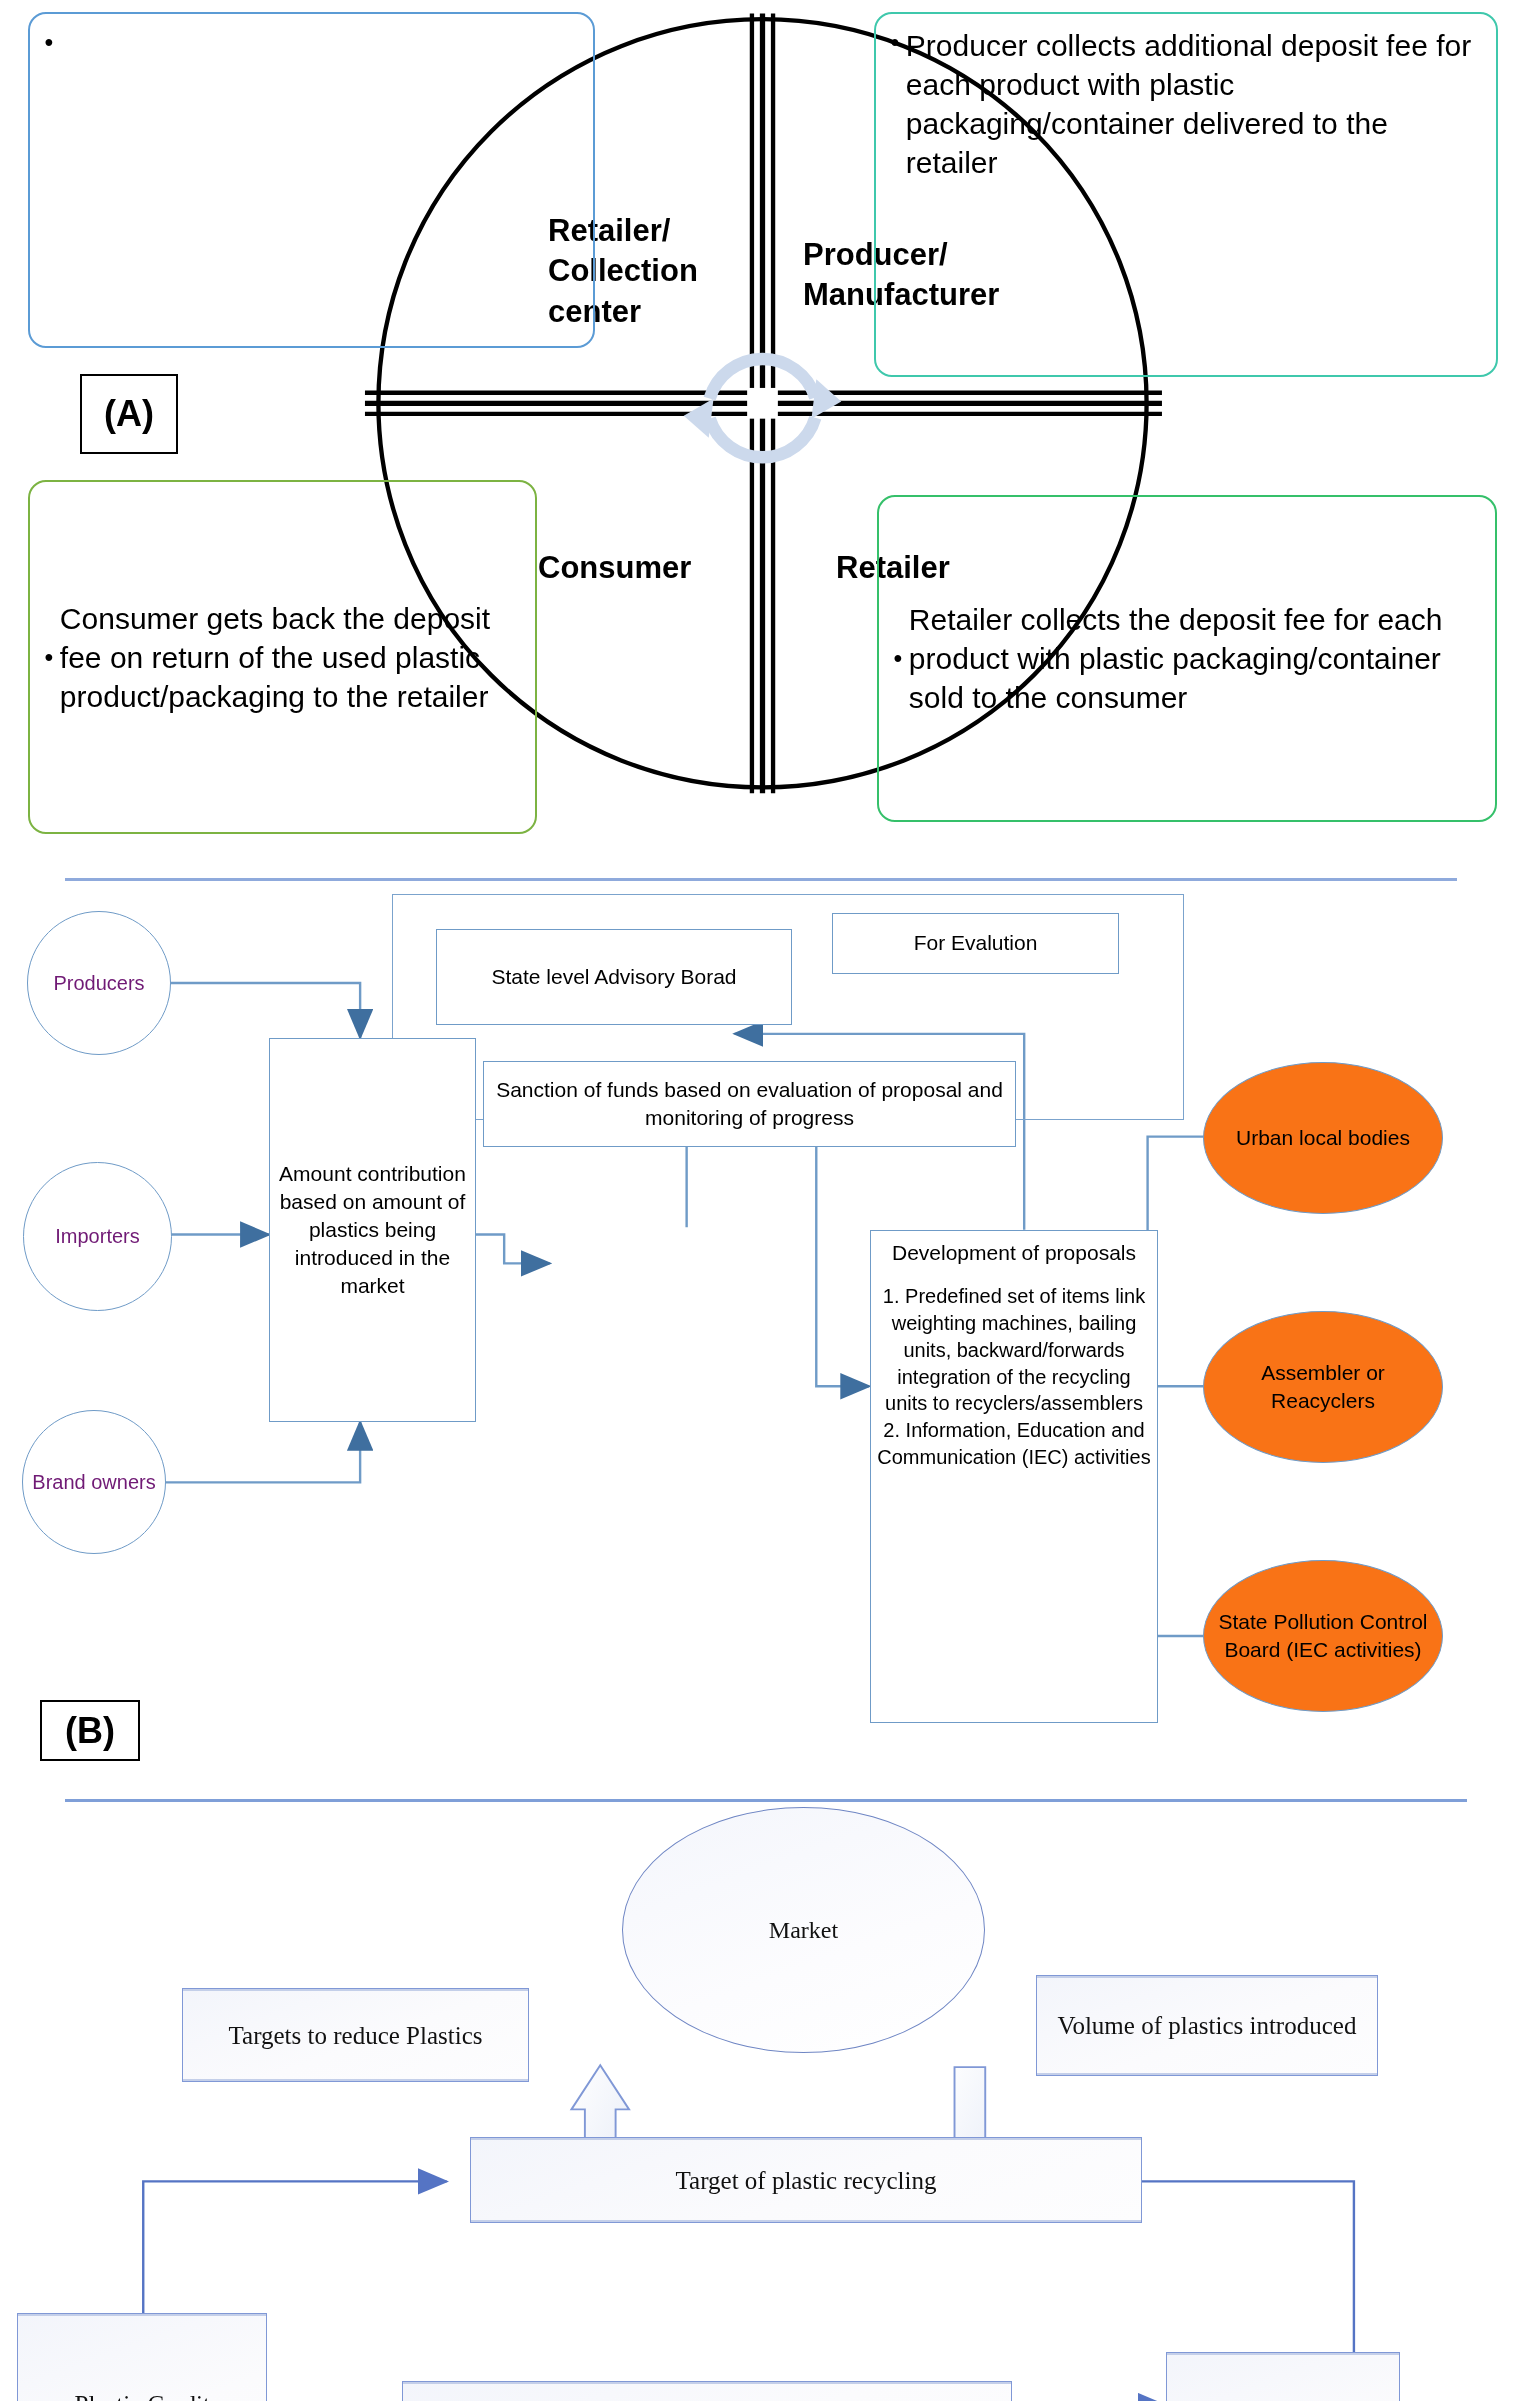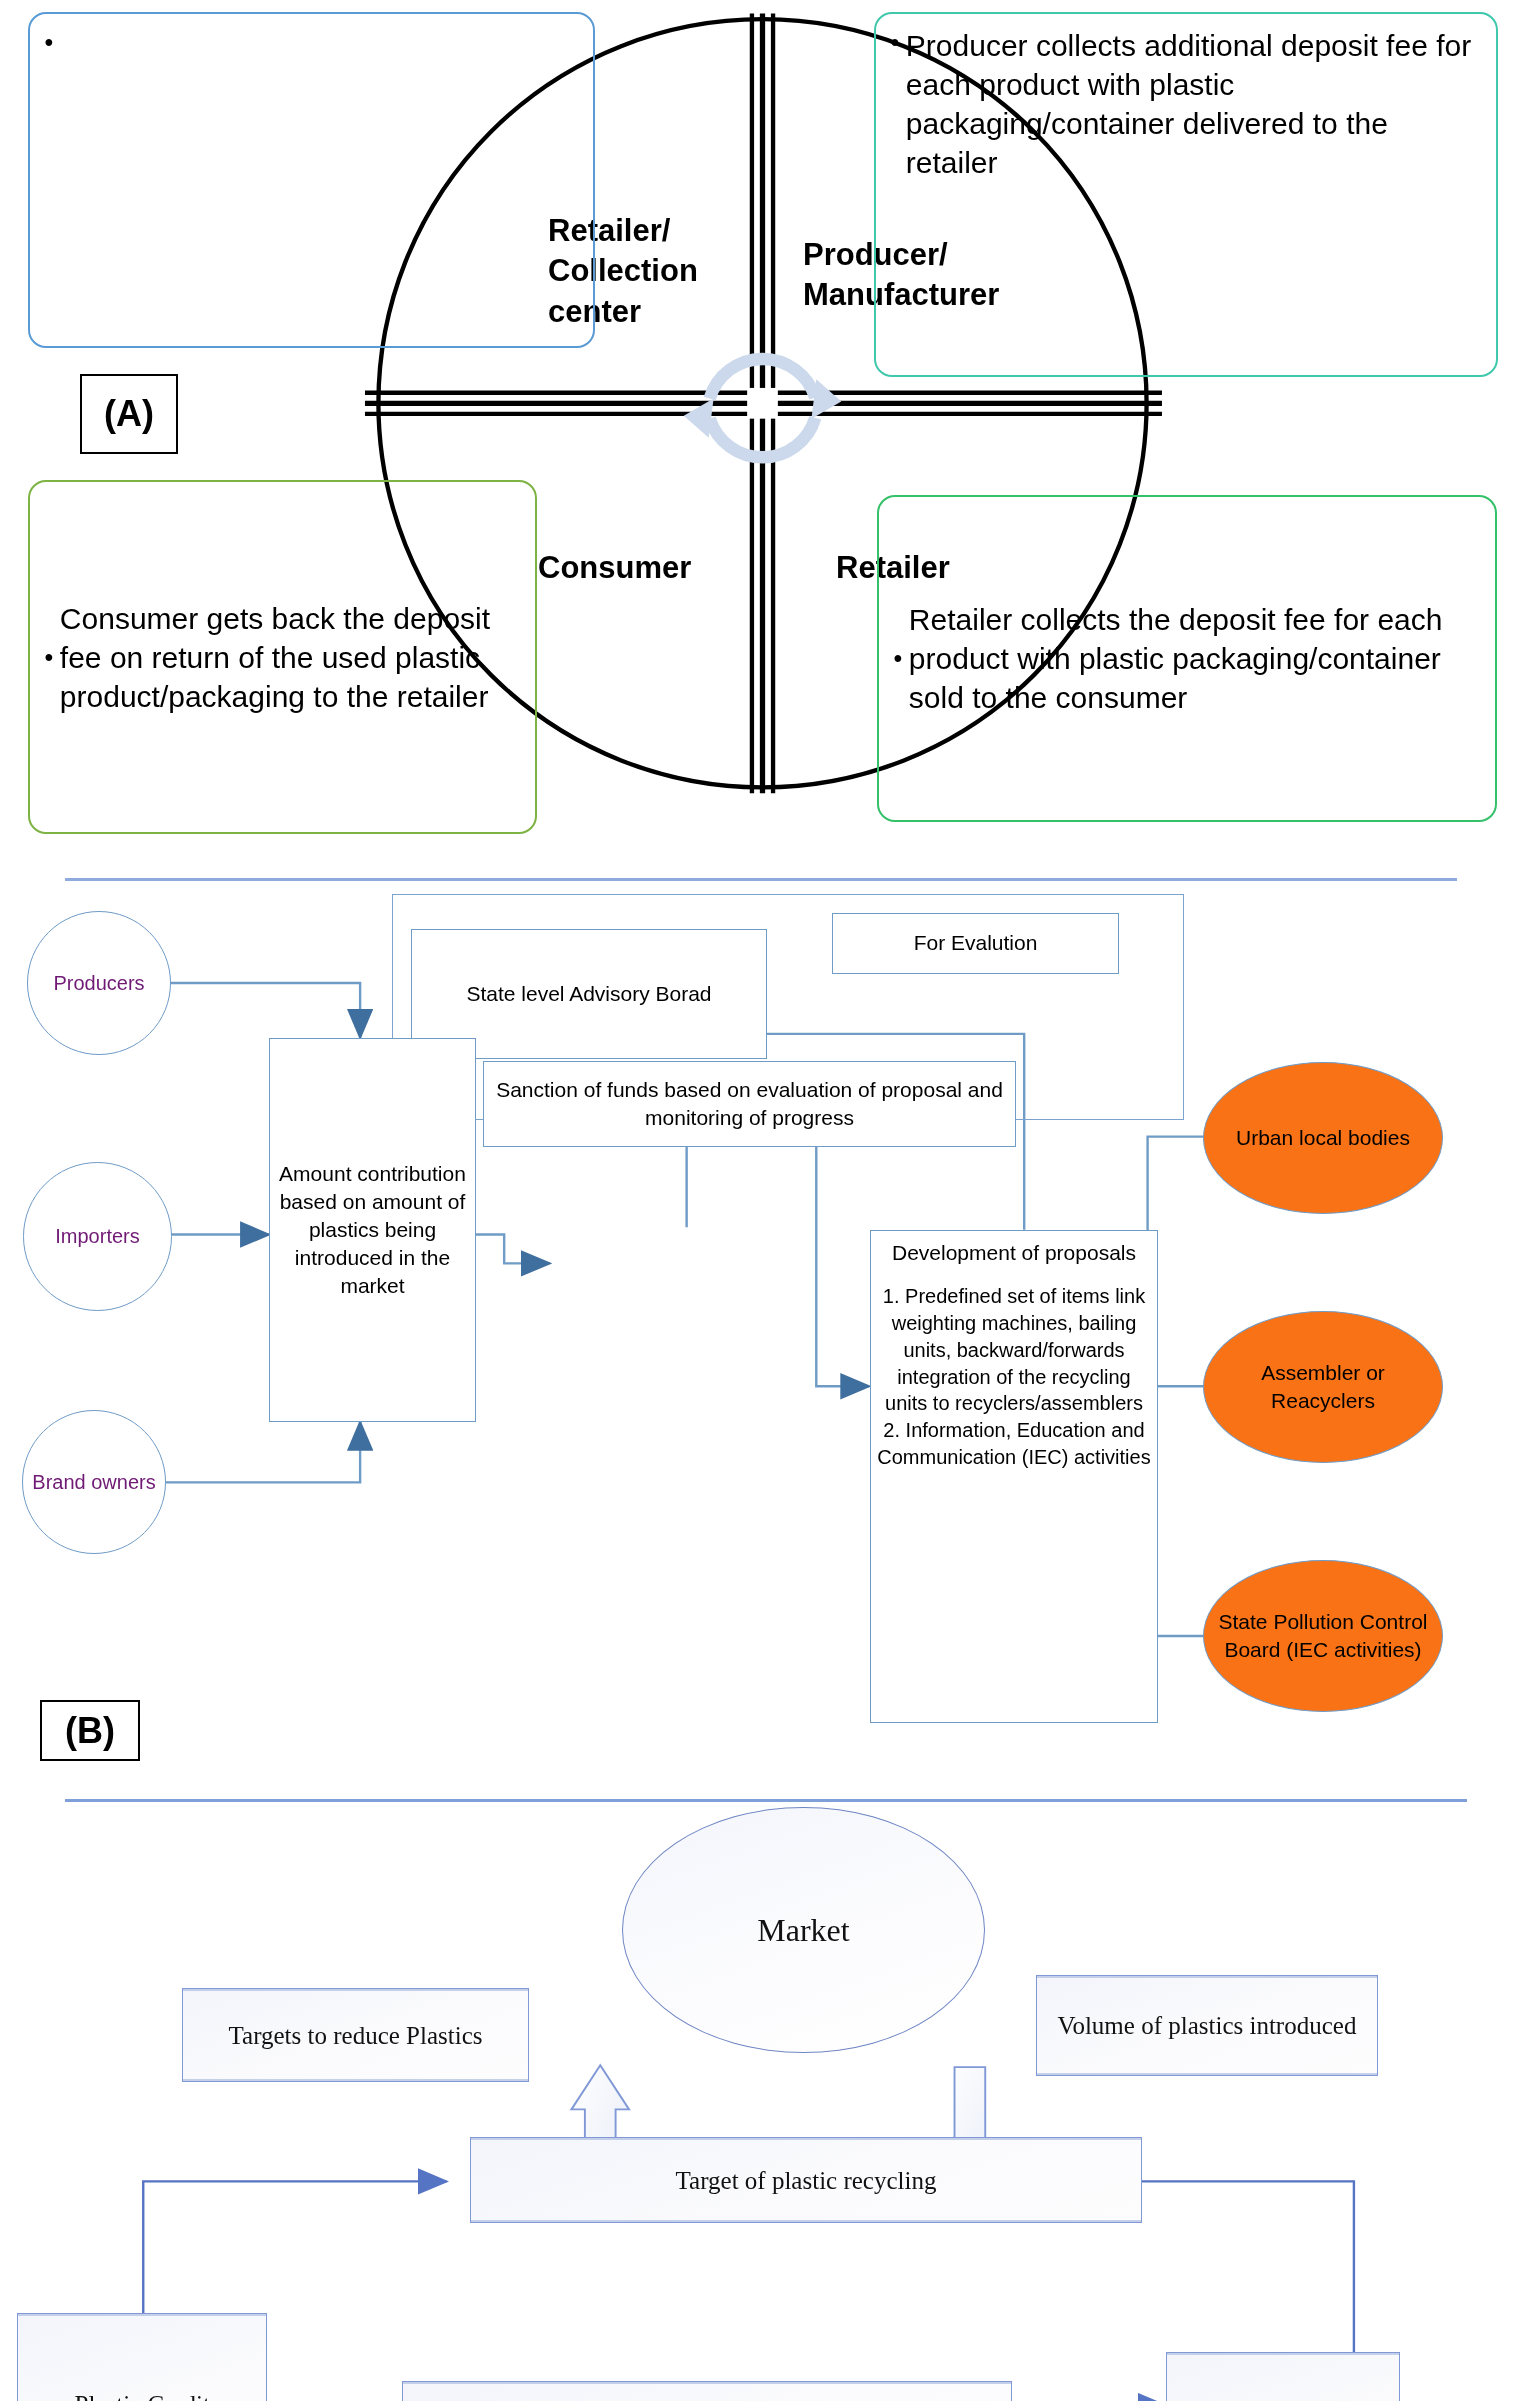--- a/index.html
+++ b/index.html
@@ -76,21 +76,21 @@
     background:linear-gradient(160deg,#f3f5fb 0%,#fbfbfd 55%,#fdfdfe 100%);
     box-shadow:inset 0 2.9px 0 -1px #c4cfe9, inset 0 -2.9px 0 -1px #c4cfe9;
     display:flex;align-items:center;justify-content:center;text-align:center;
     font-family:"Liberation Serif", serif;font-size:25px;line-height:1.40;color:#111;
     padding:2.9px 4.8px;
   }
   .cell{
     position:absolute;box-sizing:border-box;border:1.4px solid #6f86c4;border-radius:50%;
     background:linear-gradient(160deg,#f4f6fc 0%,#fcfcfe 60%,#ffffff 100%);
     display:flex;align-items:center;justify-content:center;text-align:center;
-    font-family:"Liberation Serif", serif;font-size:32px;color:#111;
+    font-family:"Liberation Serif", serif;font-size:24px;color:#111;
   }
 
   svg.layer{position:absolute;left:0;top:0;pointer-events:none;}
 </style>
 </head>
 <body>
 
 <div class="panel" style="top:0;height:845px;">
 
   <svg class="layer" width="1525" height="845" viewBox="0 0 3176 1760">
@@ -178,21 +178,21 @@
       <path d="M 2133,720 L 2133,312 L 1530,312" marker-end="url(#bArrow)"></path>
 
       <path d="M 2508,526 L 2390,526 L 2390,1046 L 2320,1046" marker-end="url(#bArrow)"></path>
       <path d="M 2508,1046 L 2390,1046"></path>
       <path d="M 2508,1566 L 2390,1566 L 2390,1046"></path>
     </g>
   </svg>
 
   <div class="bbox plain" style="left:392px;top:9.6px;width:792px;height:226px;background:transparent;border:1.9px solid #7ba3cd;"></div>
 
-  <div class="bbox" style="left:411px;top:45px;width:356px;height:130px;">State level Advisory Borad</div>
+  <div class="bbox" style="left:436px;top:45px;width:356px;height:96px;">State level Advisory Borad</div>
 
   <div class="bbox" style="left:832px;top:29px;width:287px;height:61px;">For Evalution</div>
 
   <div class="bbox" style="left:483px;top:177px;width:533px;height:86px;">Sanction of funds based on evaluation of proposal and monitoring of progress</div>
 
   <div class="bcircle" style="left:27px;top:27px;width:144px;height:144px;">Producers</div>
   <div class="bcircle" style="left:23px;top:278px;width:149px;height:149px;">Importers</div>
   <div class="bcircle" style="left:22px;top:526px;width:144px;height:144px;">Brand owners</div>
 
   <div class="bbox" style="left:269px;top:154px;width:207px;height:384px;">Amount contribution based on amount of plastics being introduced in the market</div>

